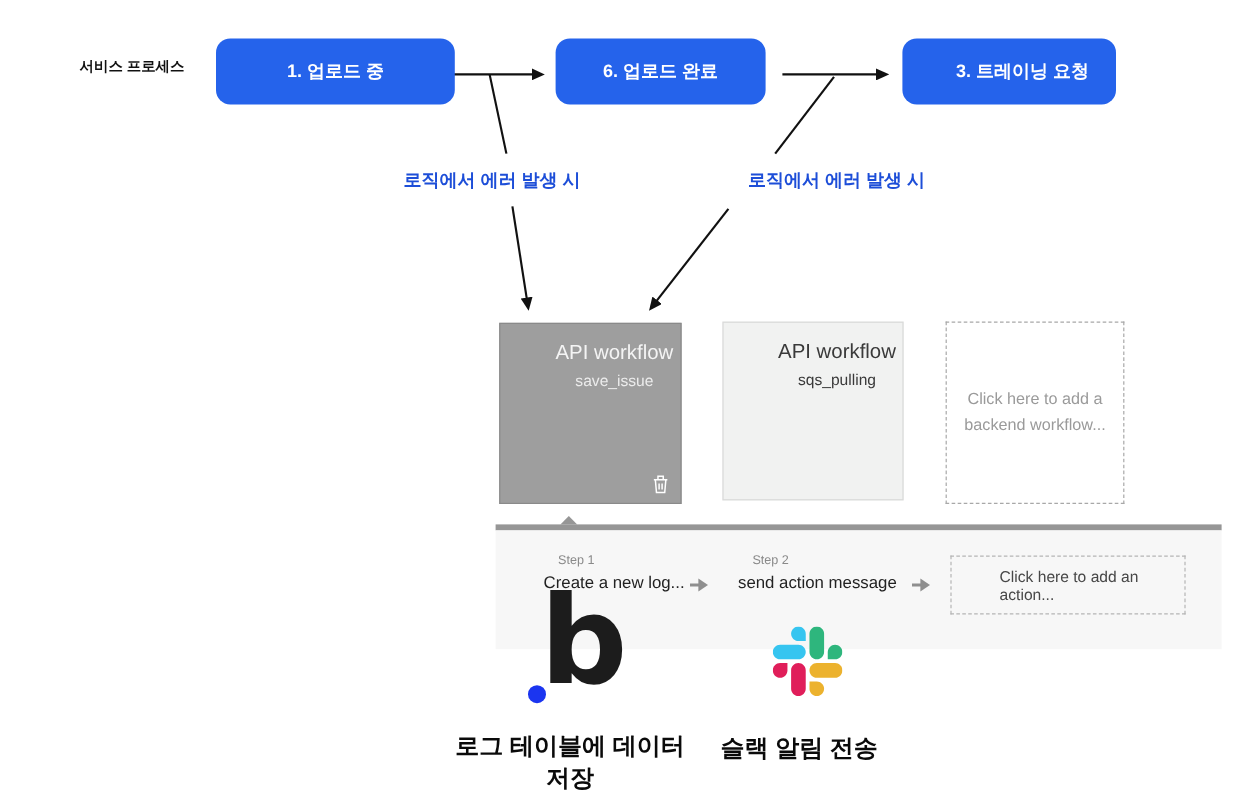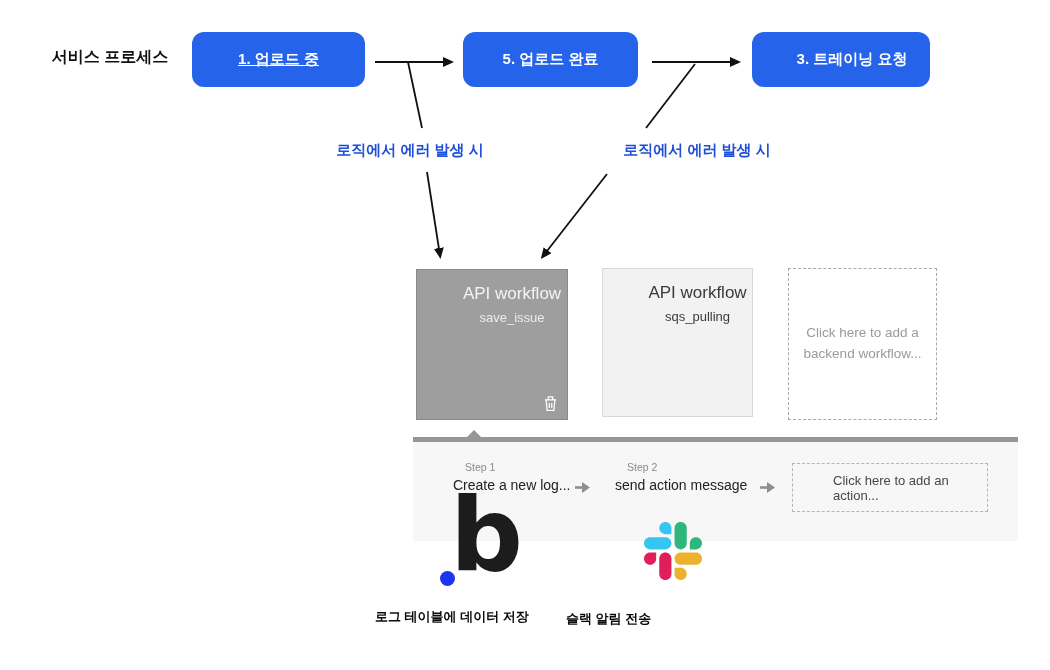--- a/index.html
+++ b/index.html
@@ -1,24 +1,24 @@
 <!DOCTYPE html>
 <html><head>
 <meta charset="utf-8">
 <style>
   html,body{margin:0;padding:0;background:#ffffff;}
   *{box-sizing:border-box;font-family:"Liberation Sans","DejaVu Sans",sans-serif;}
   .canvas{position:relative;width:1050px;height:670px;background:#fff;overflow:hidden;}
   .connectors{position:absolute;left:0;top:0;width:1050px;height:670px;pointer-events:none;}
 
-  .process-label{position:absolute;left:40px;top:47px;width:140px;font-size:16px;font-weight:bold;color:#111;text-align:center;}
+  .process-label{position:absolute;left:40px;top:47px;width:140px;font-size:12px;font-weight:bold;color:#111;text-align:center;}
 
   .flow-btn{position:absolute;top:32px;height:55px;background:#2563EB;border-radius:12px;color:#fff;
     font-size:15px;font-weight:bold;display:flex;align-items:center;justify-content:center;}
-  .btn1{left:192px;width:173px;text-decoration:underline;}
+  .btn1{left:180px;width:199px;}
   .btn2{left:463px;width:175px;}
   .btn3{left:752px;width:178px;padding-left:22px;}
 
   .error-label{position:absolute;top:141px;width:160px;font-size:15px;font-weight:bold;color:#1d4ed8;text-align:center;}
   .err1{left:330px;}
   .err2{left:617px;}
 
   .wf-card{position:absolute;text-align:center;padding-left:40px;}
   .card-selected{left:416px;top:269px;width:152px;height:151px;background:#9E9E9E;border:1px solid #8a8a8a;}
   .card-selected .wf-title{color:#f4f4f4;}
@@ -50,21 +50,21 @@
   .action-add{position:absolute;left:792px;top:463px;width:196px;height:49px;border:1px dashed #b5b5b5;
     display:flex;align-items:center;justify-content:center;padding-left:40px;}
   .action-add .add-text{font-size:13px;color:#474747;}
 
   .bubble-logo{position:absolute;left:436px;top:500px;width:84px;height:96px;}
   .bubble-b{position:absolute;left:14px;top:-16px;font-family:"DejaVu Sans","Liberation Sans",sans-serif;
     font-weight:bold;font-size:102px;line-height:1;color:#1c1c1c;}
   .bubble-dot{position:absolute;left:4px;top:71px;width:15px;height:15px;border-radius:50%;background:#1B35F0;}
   .slack-logo{position:absolute;left:644px;top:522px;width:58px;height:58px;}
 
-  .caption{position:absolute;top:608px;width:200px;text-align:left;font-size:13px;font-weight:bold;color:#0a0a0a;}
+  .caption{position:absolute;top:608px;width:200px;text-align:center;font-size:20px;font-weight:bold;color:#0a0a0a;}
   .cap1{left:375px;}
   .cap2{left:566px;top:610px;}
 </style>
 </head>
 <body>
 
 <div class="canvas">
 
   <svg class="connectors" viewBox="0 0 1050 670">
     <defs>
@@ -75,21 +75,21 @@
     <path d="M375,62 L444,62" stroke="#111" stroke-width="1.8" fill="none" marker-end="url(#ah)"></path>
     <path d="M652,62 L731,62" stroke="#111" stroke-width="1.8" fill="none" marker-end="url(#ah)"></path>
     <path d="M408,62 L422,128" stroke="#111" stroke-width="1.8" fill="none"></path>
     <path d="M695,64 L646,128" stroke="#111" stroke-width="1.8" fill="none"></path>
     <path d="M427,172 L439,249" stroke="#111" stroke-width="1.8" fill="none" marker-end="url(#ah)"></path>
     <path d="M607,174 L547,251" stroke="#111" stroke-width="1.8" fill="none" marker-end="url(#ah)"></path>
   </svg>
 
   <div class="process-label">서비스 프로세스</div>
   <div class="flow-btn btn1">1. 업로드 중</div>
-  <div class="flow-btn btn2">5. 업로드 완료</div>
+  <div class="flow-btn btn2">6. 업로드 완료</div>
   <div class="flow-btn btn3">3. 트레이닝 요청</div>
 
   <div class="error-label err1">로직에서 에러 발생 시</div>
   <div class="error-label err2">로직에서 에러 발생 시</div>
 
   <div class="wf-card card-selected">
     <div class="wf-title">API workflow</div>
     <div class="wf-name">save_issue</div>
     <svg class="wf-trash" viewBox="0 0 24 26" fill="none" stroke="#ffffff" stroke-width="2">
       <path d="M3 7 H21 M10 12 V20 M14 12 V20 M5 7 L6.5 24 H17.5 L19 7 M8.5 7 V2.5 H15.5 V7"></path>

